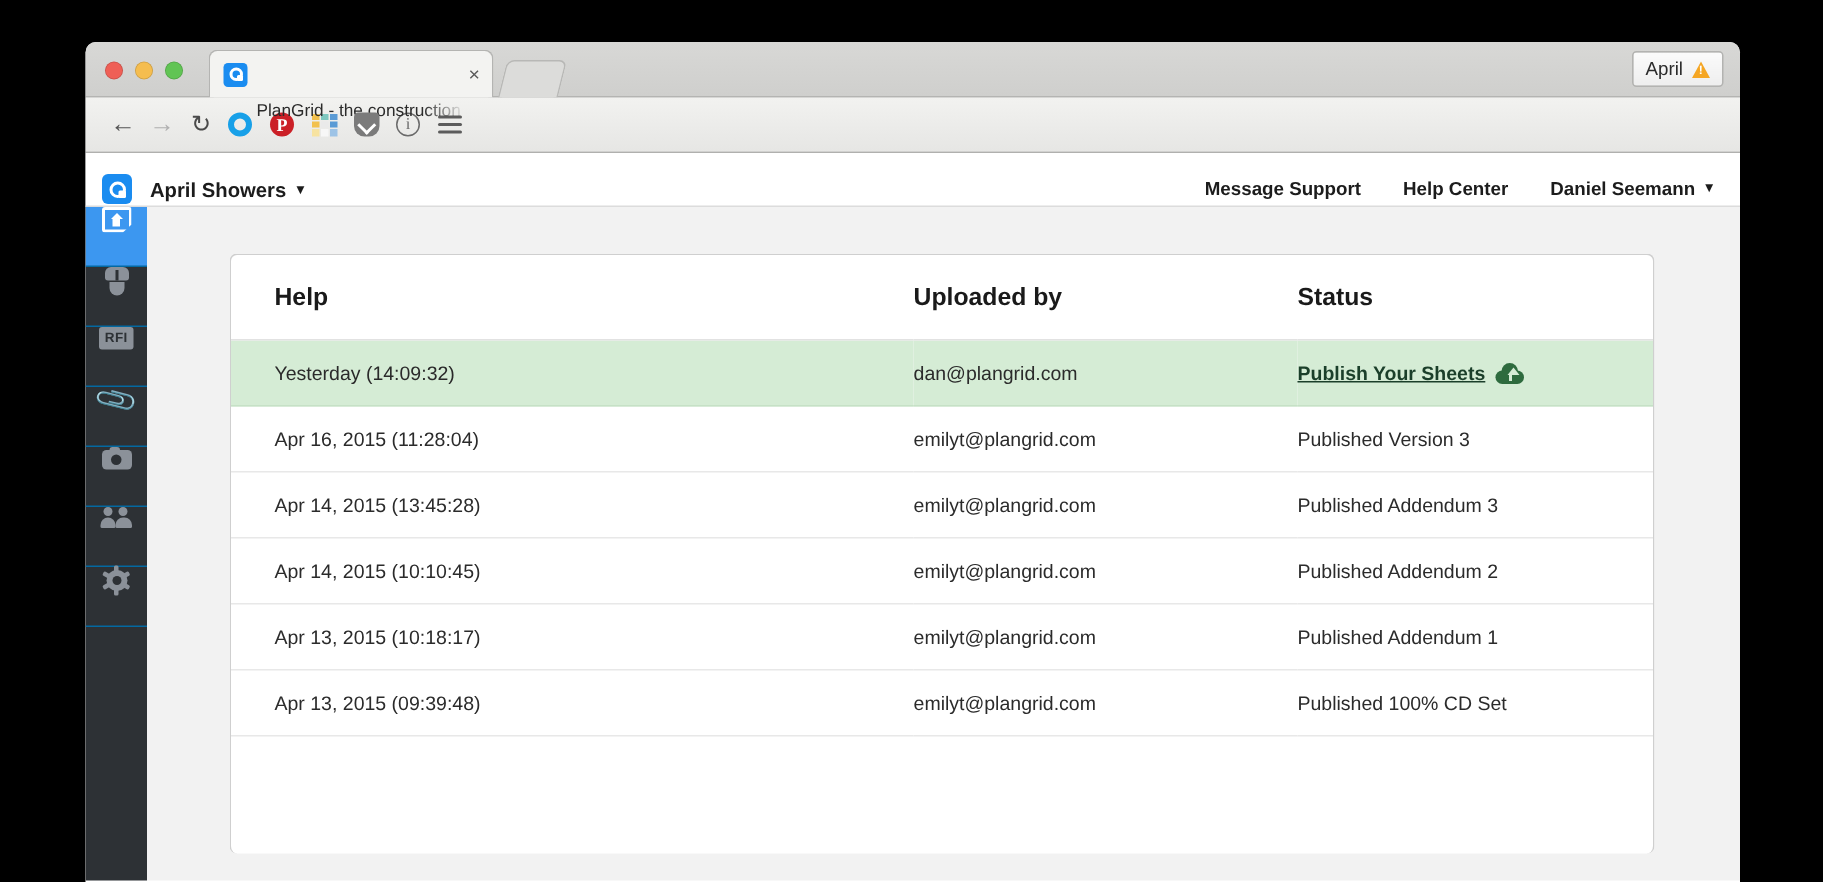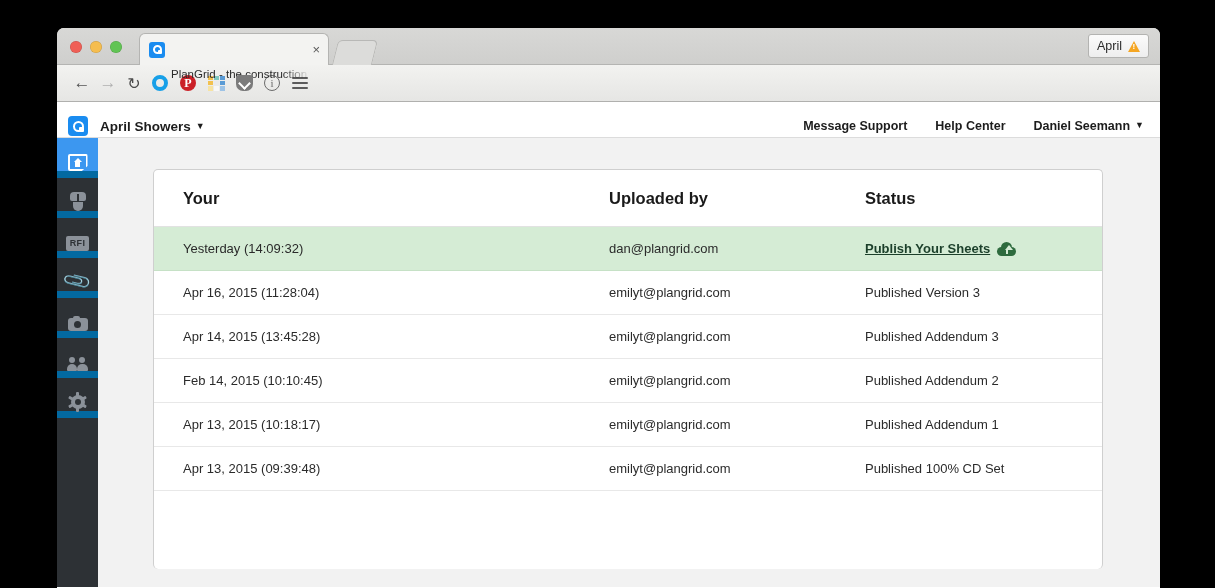--- a/index.html
+++ b/index.html
@@ -258,23 +258,23 @@
   .app-body { display: flex; height: calc(100% - 37px - 37px - 37px); }
 
   .sidebar {
     width: 41px;
     background: #2d3135;
     flex: 0 0 auto;
   }
   .side-item {
     height: 40px;
     display: flex;
-    align-items: flex-end;
+    align-items: flex-start;
     justify-content: center;
-    border-bottom: 7px solid #0369a1;
+    border-bottom: 1px solid #0369a1;
     position: relative;
   }
   .side-item.active { background: #3c97f0; }
 
   .ic-sheet { width: 20px; height: 17px; position: relative; }
   .ic-sheet .sheet {
     position:absolute; inset:0;
     border: 2px solid #ffffff;
     border-radius: 2px;
     clip-path: polygon(0 0, 100% 0, 100% 70%, 72% 100%, 0 100%);
@@ -670,21 +670,21 @@
       </div>
     </div>
 
     <div class="content">
       <div class="card">
 
 
         <table class="log">
           <thead>
             <tr>
-              <th class="c-date">Your</th>
+              <th class="c-date">Help</th>
               <th class="c-user">Uploaded by</th>
               <th class="c-status">Status</th>
             </tr>
           </thead>
           <tbody id="log-body">
               <tr class="highlight">
                 <td class="c-date">Yesterday (14:09:32)</td>
                 <td class="c-user">dan@plangrid.com</td>
                 <td class="c-status"><span class="publish-link">Publish Your Sheets</span><span class="cloud-upload"><span class="c2"></span><span class="c1"></span><span class="arr"></span><span class="stem"></span></span></td>
               </tr>
@@ -692,21 +692,21 @@
                 <td class="c-date">Apr 16, 2015 (11:28:04)</td>
                 <td class="c-user">emilyt@plangrid.com</td>
                 <td class="c-status">Published Version 3</td>
               </tr>
               <tr>
                 <td class="c-date">Apr 14, 2015 (13:45:28)</td>
                 <td class="c-user">emilyt@plangrid.com</td>
                 <td class="c-status">Published Addendum 3</td>
               </tr>
               <tr>
-                <td class="c-date">Feb 14, 2015 (10:10:45)</td>
+                <td class="c-date">Apr 14, 2015 (10:10:45)</td>
                 <td class="c-user">emilyt@plangrid.com</td>
                 <td class="c-status">Published Addendum 2</td>
               </tr>
               <tr>
                 <td class="c-date">Apr 13, 2015 (10:18:17)</td>
                 <td class="c-user">emilyt@plangrid.com</td>
                 <td class="c-status">Published Addendum 1</td>
               </tr>
               <tr>
                 <td class="c-date">Apr 13, 2015 (09:39:48)</td>

